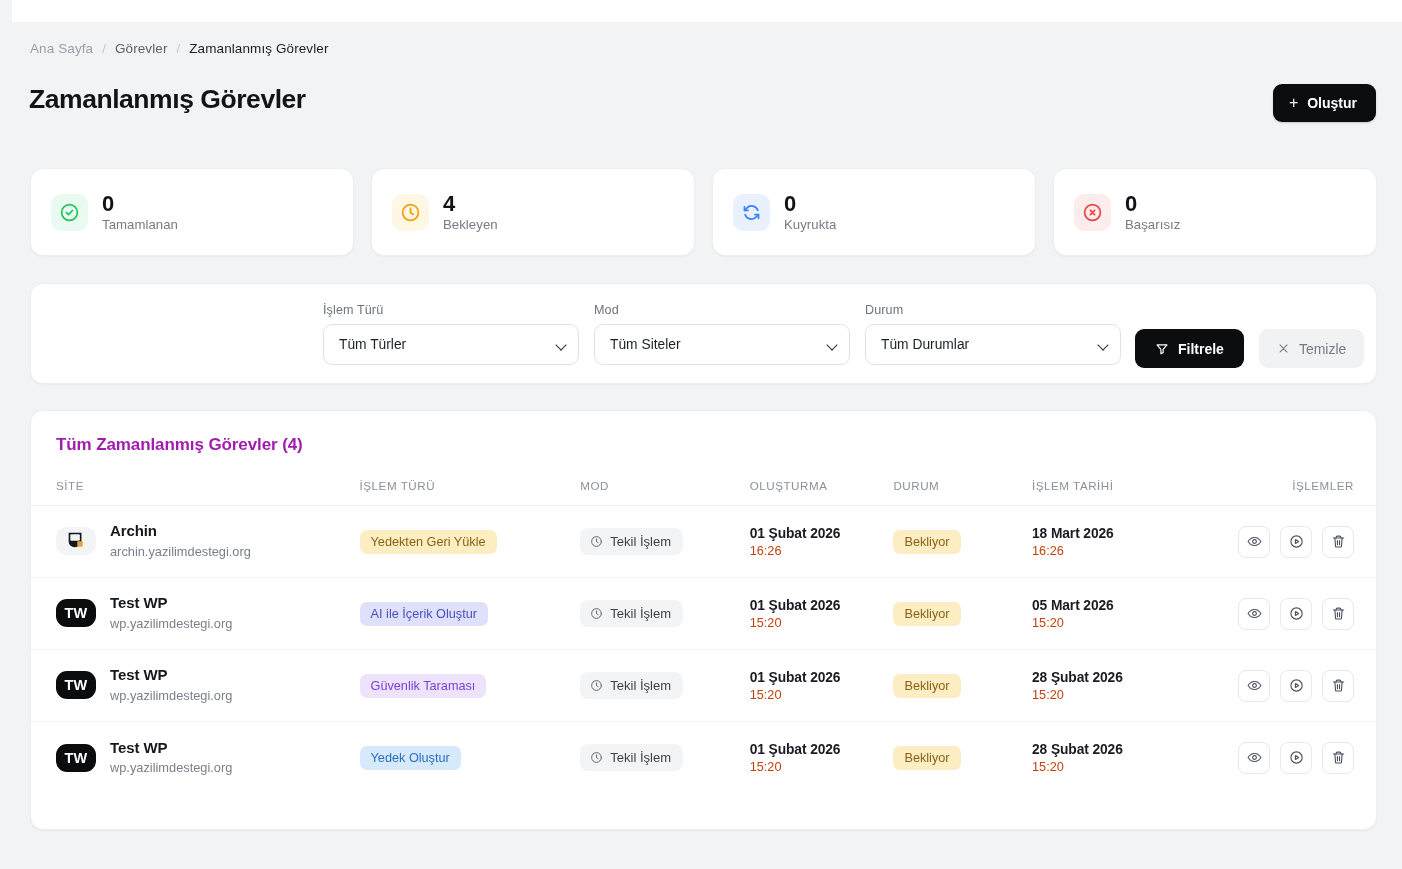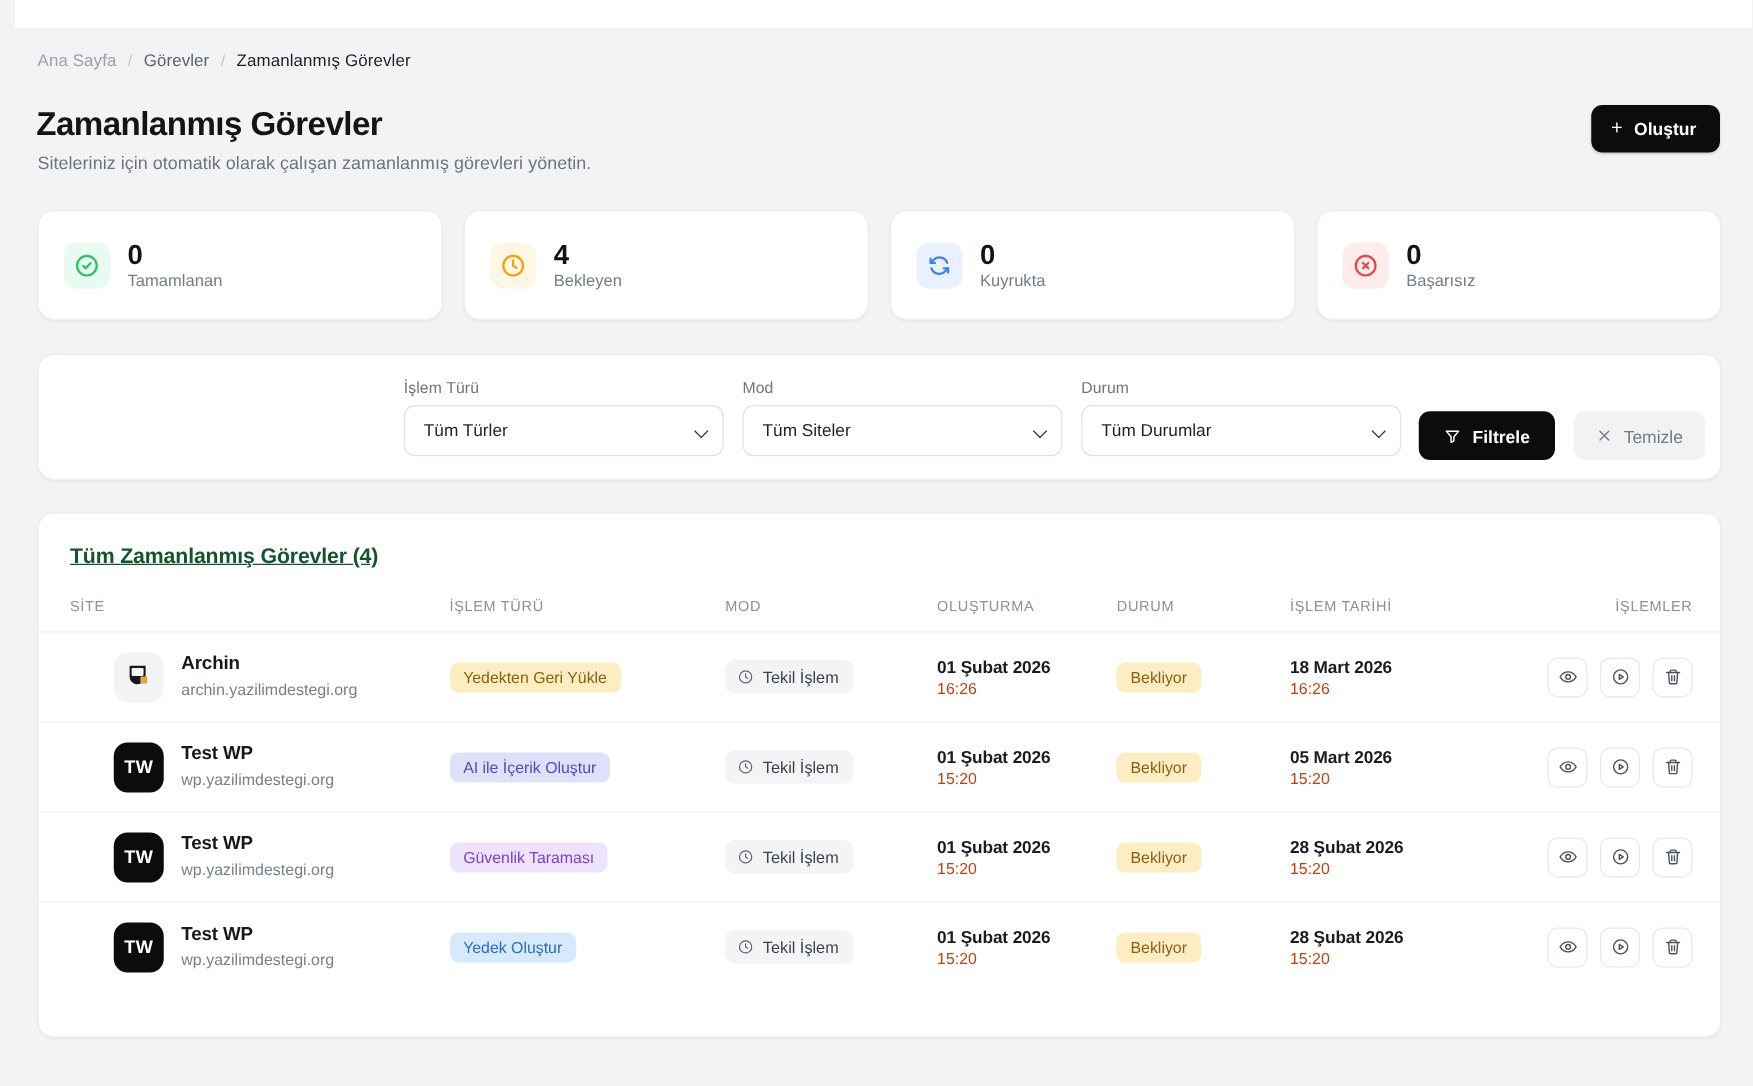--- a/index.html
+++ b/index.html
@@ -145,21 +145,21 @@
     position: absolute; left: 30px; top: 410px;
     width: 1347px; height: 420px;
     background: #fff;
     border: 1px solid #eceef1;
     border-radius: 13px;
     box-shadow: 0 1px 2px rgba(16,24,40,.04);
     overflow: hidden;
   }
   .table-title {
     position: absolute; left: 25px; top: 24px;
-    font-size: 17px; font-weight: 600; color: #14532d; letter-spacing: -.1px; text-decoration: underline;
+    font-size: 17px; font-weight: 600; color: #a21caf; letter-spacing: -.1px;
   }
   table { position: absolute; top: 68px; left: 0; width: 1345px; border-collapse: collapse; }
   thead th {
     text-align: left;
     font-size: 11.6px; font-weight: 400;
     letter-spacing: .55px;
     color: #8a919b;
     padding: 0 0 13px 0;
     border-bottom: 1px solid #eef0f2;
   }
@@ -170,26 +170,25 @@
   .c-type   { width: 215px; }
   .c-mode   { width: 165px; }
   .c-create { width: 140px; }
   .c-status { width: 135px; }
   .c-date   { width: 185px; }
   .c-act    { width: 150px; padding-right: 22px !important; text-align: right; }
   thead .c-act { text-align: right; }
 
   .site-cell { display: flex; align-items: center; gap: 14px; }
   .avatar {
-    width: 40px; height: 40px; border-radius: 11px;
+    width: 40px; height: 28px; border-radius: 11px;
     flex: 0 0 40px;
     display: flex; align-items: center; justify-content: center;
     font-size: 14.5px; font-weight: 700; color: #fff;
     letter-spacing: .3px;
-    margin-left: 35px;
   }
   .avatar.dark { background: #0b0c0e; }
   .avatar.logo { background: #f3f4f6; position: relative; }
   .site-name { font-size: 15px; font-weight: 700; color: #15181d; line-height: 1.25; letter-spacing: -.1px; }
   .site-url  { font-size: 12.8px; color: #79808a; line-height: 1.35; margin-top: 2px; }
 
   .pill {
     display: inline-block;
     padding: 5px 11px;
     border-radius: 7px;
@@ -227,21 +226,20 @@
 
   <nav class="breadcrumb">
     <span class="crumb">Ana Sayfa</span>
     <span class="crumb-sep">/</span>
     <span class="crumb mid">Görevler</span>
     <span class="crumb-sep">/</span>
     <span class="crumb active">Zamanlanmış Görevler</span>
   </nav>
 
   <h1 class="page-title">Zamanlanmış Görevler</h1>
-  <p class="page-sub">Siteleriniz için otomatik olarak çalışan zamanlanmış görevleri yönetin.</p>
 
   <button class="create-btn">
     <span class="plus-ic">+</span>
     <span>Oluştur</span>
   </button>
 
   <div class="stats">
 
     <div class="stat-card">
       <div class="stat-ic" style="background:#e9fbf0">

